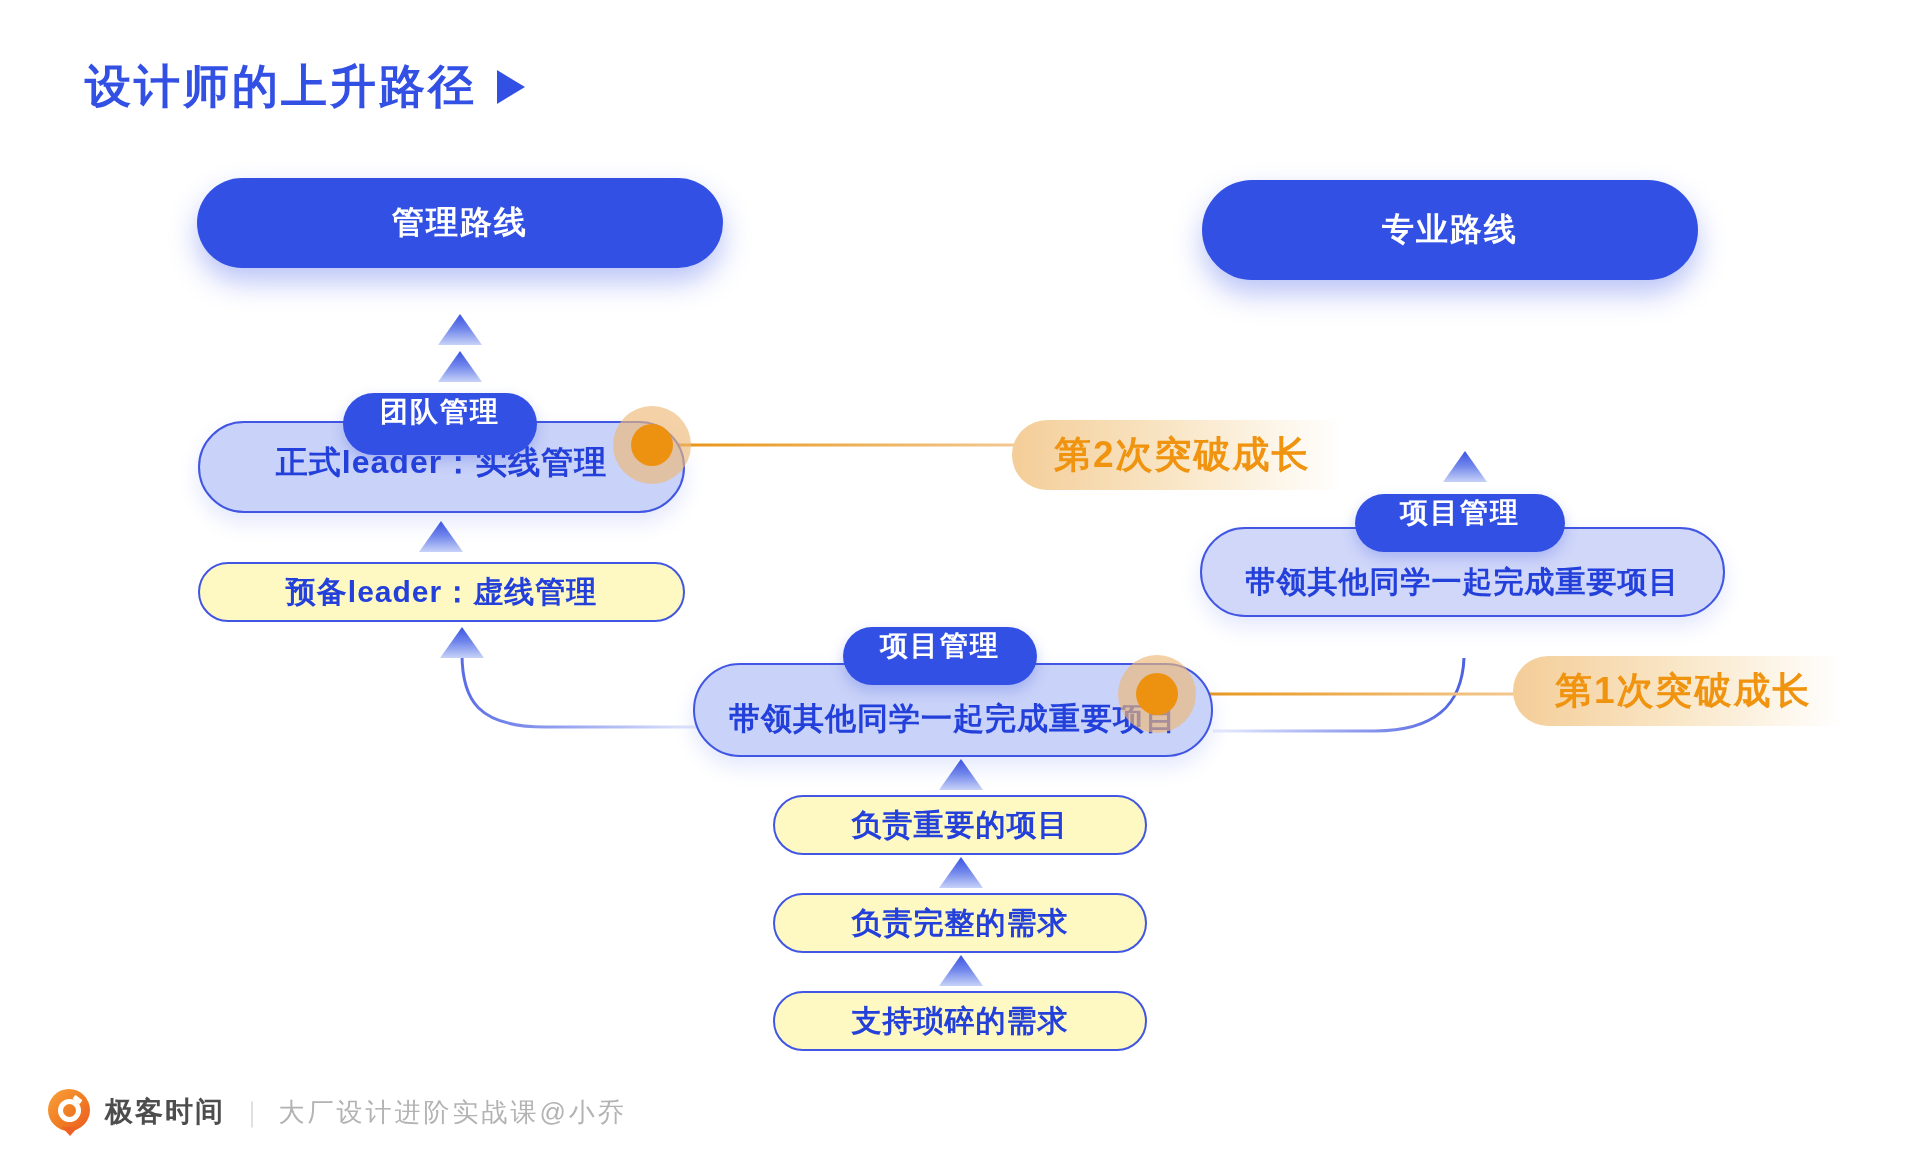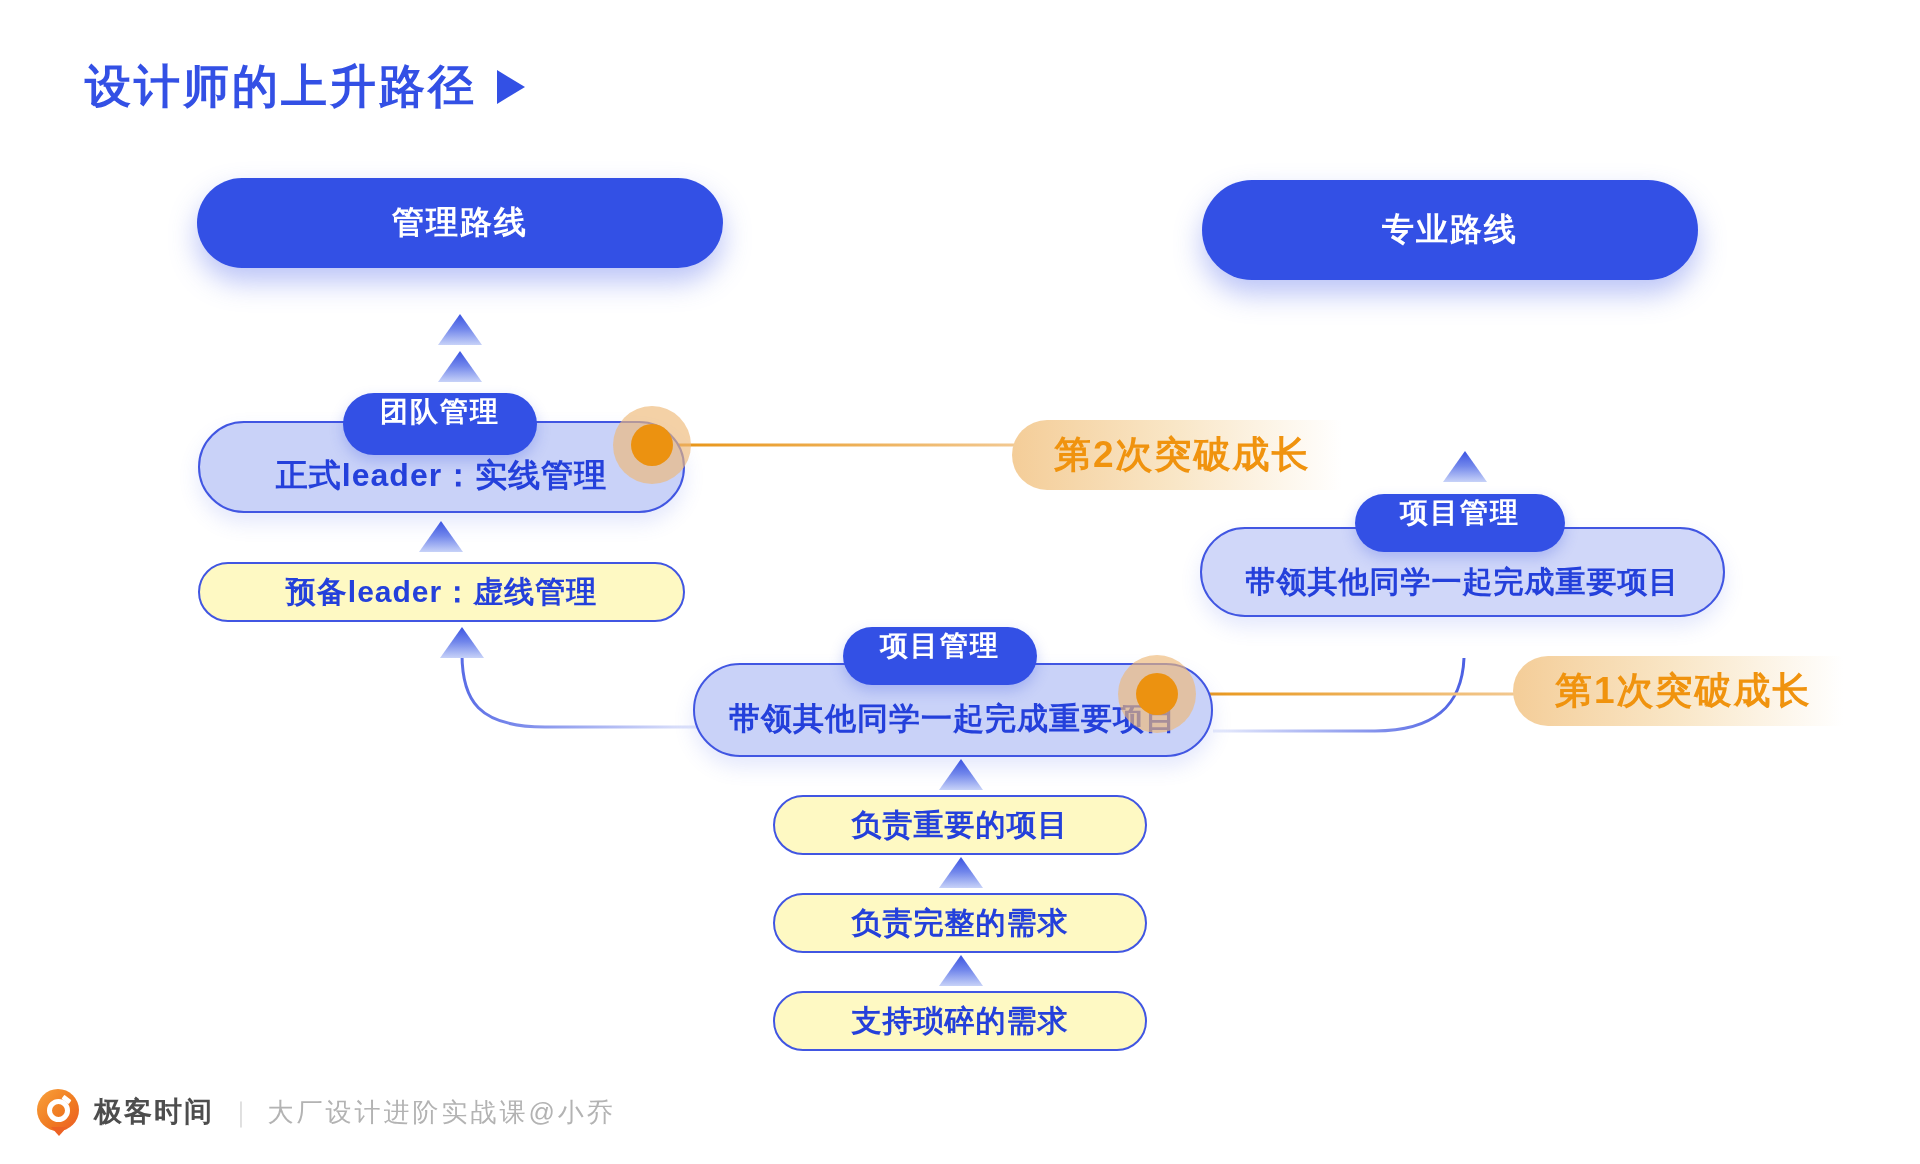--- a/index.html
+++ b/index.html
@@ -80,21 +80,21 @@
     font-size:37px;font-weight:900;color:#F0930E;letter-spacing:2px;
     background:linear-gradient(90deg,#F4CD98 0%,#F9E6C6 45%,rgba(255,255,255,0) 92%);
     z-index:2;white-space:nowrap;
   }
 
   
   svg.overlay{position:absolute;left:0;top:0;z-index:1;}
 
   
   .footer{
-    position:absolute;left:36px;top:1088px;height:48px;
+    position:absolute;left:47px;top:1088px;height:48px;
     display:flex;align-items:center;z-index:2;text-align:center;
   }
   .logo{position:relative;width:46px;height:46px;margin-right:12px;}
   .logo .circle{
     position:absolute;left:1px;top:0;width:42px;height:42px;border-radius:50%;
     background:linear-gradient(135deg,#F9A13B 0%,#F07C22 55%,#EC5B24 100%);
   }
   .logo .tail{
     position:absolute;left:15px;top:38px;width:0;height:0;
     border-left:8px solid transparent;border-right:8px solid transparent;
@@ -153,21 +153,21 @@
   <div class="pill header" style="left:1202px;top:180px;width:496px;height:100px;">
     <span>专业路线</span>
   </div>
 
   <div class="tri" style="left:438px;top:314px;"></div>
   <div class="tri" style="left:438px;top:351px;"></div>
 
   <div class="badge" style="left:343px;top:393px;width:194px;height:62px;">
     <span>团队管理</span>
   </div>
-  <div class="pill lvl-mid with-badge" style="left:198px;top:421px;width:487px;height:92px;padding-bottom:13px;font-size:32px;">
+  <div class="pill lvl-mid with-badge" style="left:198px;top:421px;width:487px;height:92px;padding-bottom:26px;font-size:32px;">
     <span>正式leader：实线管理</span>
   </div>
 
   <div class="tri" style="left:419px;top:521px;"></div>
 
   <div class="pill lvl-light" style="left:198px;top:562px;width:487px;height:60px;">
     <span>预备leader：虚线管理</span>
   </div>
 
   <div class="tri" style="left:440px;top:627px;"></div>

